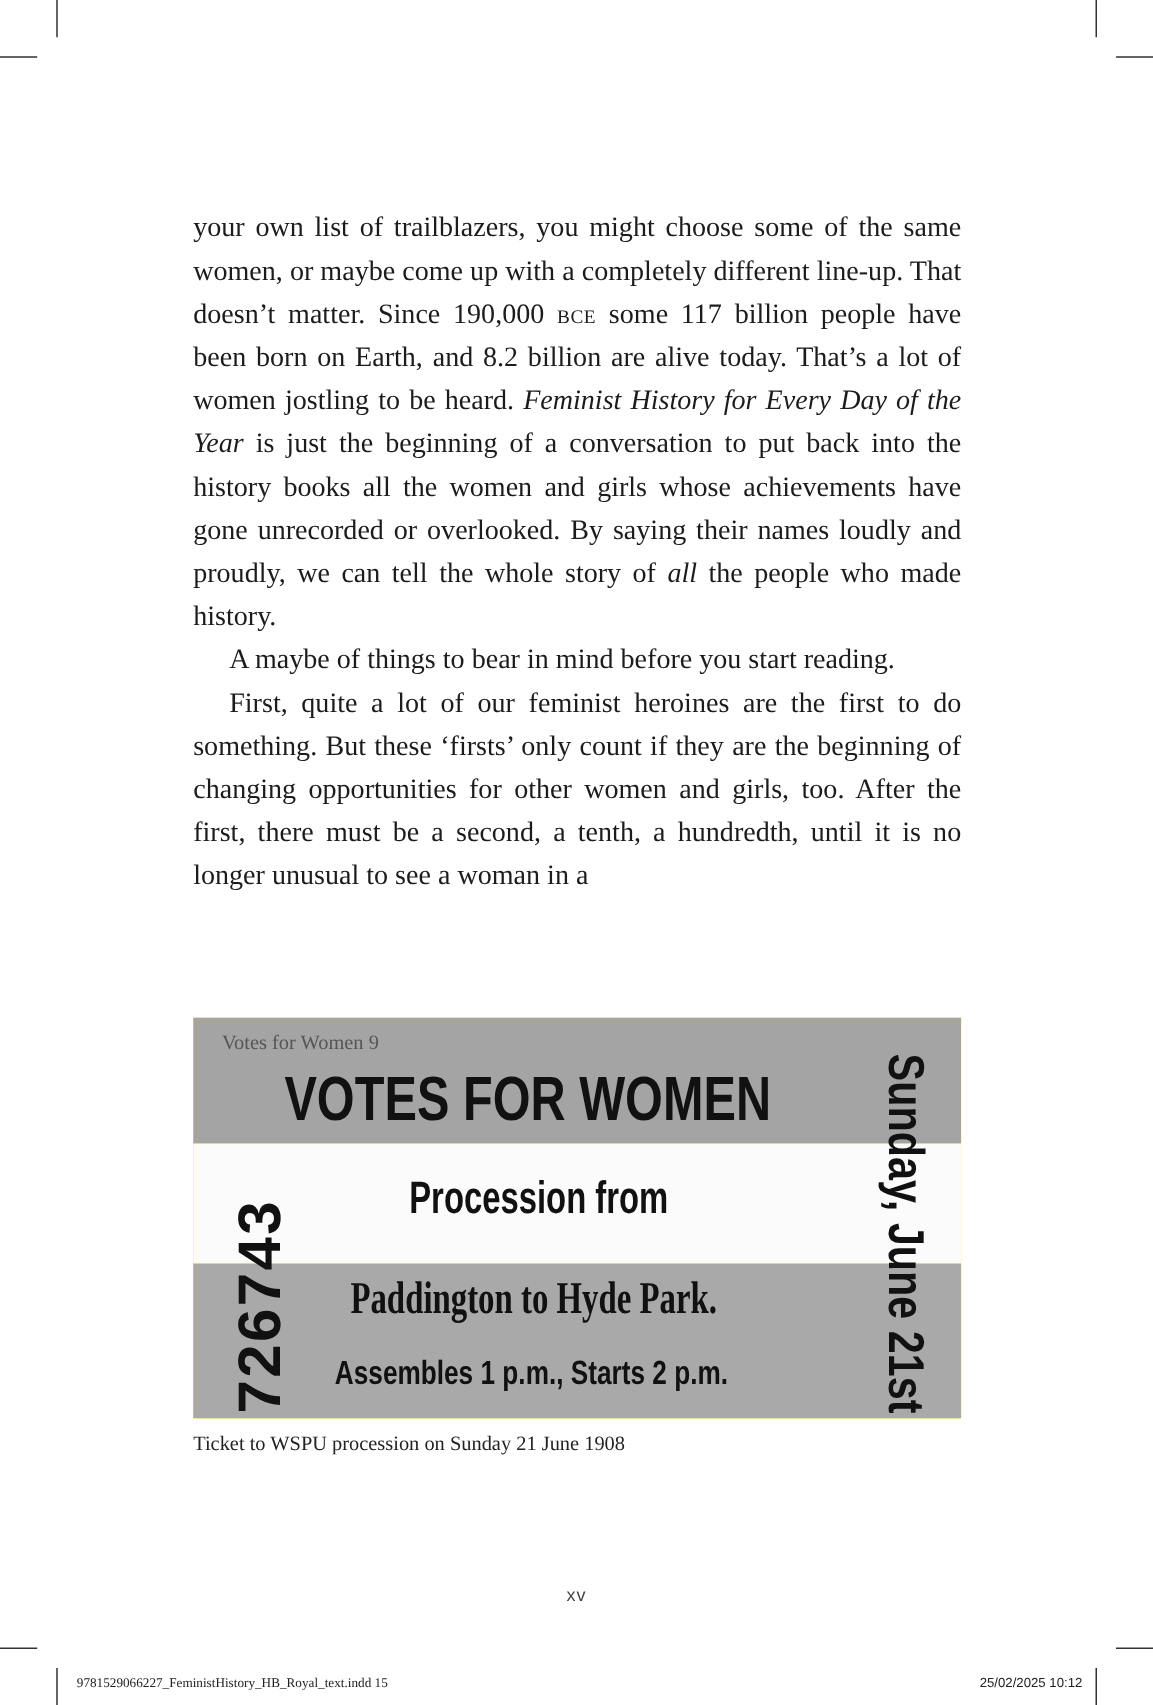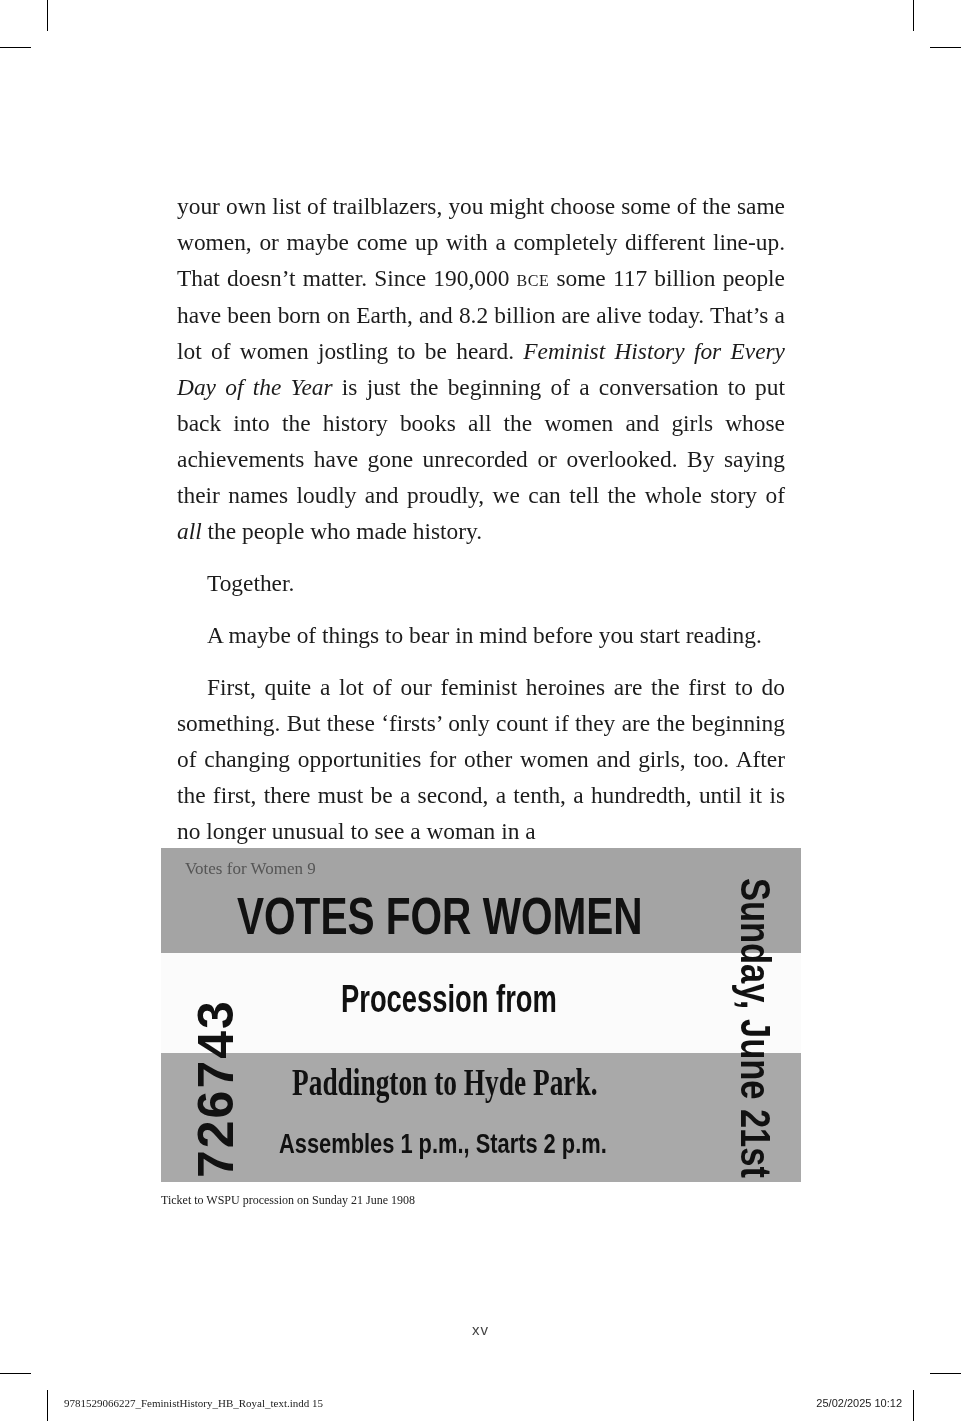--- a/index.html
+++ b/index.html
@@ -3,58 +3,57 @@
 <meta charset="utf-8">
 <style>
   html, body { margin:0; padding:0; }
   body { width:961px; height:1421px; background:#ffffff; position:relative; overflow:hidden; font-family:"DejaVu Serif", serif; color:#1a1a1a; }
   .crop { position:absolute; background:#000; }
   .body-text {
     position:absolute; left:161px; top:172px; width:640px;
     font-family:"Liberation Serif", serif; font-size:23.4px; line-height:36px;
     text-align:justify; color:#1c1c1c;
   }
-  .body-text p { margin:16px; }
+  .body-text p { margin:0; }
   .body-text p.indent { text-indent:30px; }
   .body-text .sc { font-variant:small-caps; font-size:0.95em; letter-spacing:0.5px; }
   .body-text em { font-style:italic; }
   .ticket {
     position:absolute; left:161px; top:848px; width:640px; height:334px;
     background:#fde047; overflow:hidden;
   }
   .band-top { position:absolute; left:0; top:0; width:640px; height:105px; background:#a4a4a4; }
   .band-mid { position:absolute; left:0; top:105px; width:640px; height:100px; background:#fbfbfb; }
   .band-bot { position:absolute; left:0; top:205px; width:640px; height:129px; background:#a9a9a9; }
   .t-label { position:absolute; left:24px; top:11px; font-family:"Liberation Serif", serif; font-size:17px; color:#555; }
   .t-head { position:absolute; left:76px; top:38px; font-family:"Liberation Sans", sans-serif; font-weight:bold; font-size:52px; letter-spacing:0px; color:#111; transform:scaleX(0.78); transform-origin:left top; white-space:nowrap; }
   .t-proc { position:absolute; left:180px; top:130px; font-family:"Liberation Sans", sans-serif; font-weight:bold; font-size:38px; color:#111; transform:scaleX(0.72); transform-origin:left top; white-space:nowrap; }
   .t-padd { position:absolute; left:131px; top:212px; font-family:"Liberation Serif", serif; font-weight:bold; font-size:38px; color:#111; transform:scaleX(0.72); transform-origin:left top; white-space:nowrap; }
   .t-assm { position:absolute; left:118px; top:280px; font-family:"Liberation Sans", sans-serif; font-weight:bold; font-size:28px; color:#111; transform:scaleX(0.78); transform-origin:left top; white-space:nowrap; }
   .t-num { position:absolute; left:26px; top:330px; font-family:"Liberation Sans", sans-serif; font-weight:bold; font-size:50px; color:#111; transform:rotate(-90deg); transform-origin:left top; white-space:nowrap; letter-spacing:2px; }
   .t-date { position:absolute; left:618px; top:30px; font-family:"Liberation Sans", sans-serif; font-weight:bold; font-size:42px; color:#111; transform:rotate(90deg) scaleX(0.82); transform-origin:left top; white-space:nowrap; }
-  .caption { position:absolute; left:161px; top:1193px; font-family:"Liberation Serif", serif; font-size:12px; color:#222; }
+  .caption { position:absolute; left:161px; top:1193px; font-family:"Liberation Serif", serif; font-size:17px; color:#222; }
   .folio { position:absolute; left:0; width:961px; top:1297px; text-align:center; font-family:"Liberation Sans", sans-serif; font-size:15px; color:#444; letter-spacing:1px;margin-top:24px; }
   .slug-left { position:absolute; left:64px; top:1397px; font-family:Liberation Serif, serif; font-size:11px; color:#222; }
   .slug-right { position:absolute; right:59px; top:1397px; font-family:"Liberation Sans", sans-serif; font-size:11px; color:#222; }
 </style>
 </head>
 <body>
 
 <div class="crop" style="left:47px;top:0;width:1px;height:31px;"></div>
 <div class="crop" style="left:0;top:47px;width:31px;height:1px;"></div>
 <div class="crop" style="left:913px;top:0;width:1px;height:31px;"></div>
 <div class="crop" style="left:930px;top:47px;width:31px;height:1px;"></div>
 <div class="crop" style="left:0;top:1373px;width:31px;height:1px;"></div>
 <div class="crop" style="left:47px;top:1390px;width:1px;height:31px;"></div>
 <div class="crop" style="left:930px;top:1373px;width:31px;height:1px;"></div>
 <div class="crop" style="left:913px;top:1390px;width:1px;height:31px;"></div>
 
 <div class="body-text" id="body-text">
     <p><span>your own list of trailblazers, you might choose some of the same women, or maybe come up with a completely different line-up. That doesn’t matter. Since 190,000 </span><span class="sc">bce</span><span> some 117 billion people have been born on Earth, and 8.2 billion are alive today. That’s a lot of women jostling to be heard. </span><em>Feminist History for Every Day of the Year</em><span> is just the beginning of a conversation to put back into the history books all the women and girls whose achievements have gone unrecorded or overlooked. By saying their names loudly and proudly, we can tell the whole story of </span><em>all</em><span> the people who made history.</span></p>
-    <p class="indent"><span>Together.</span></p>
     <p class="indent"><span>A maybe of things to bear in mind before you start reading.</span></p>
     <p class="indent"><span>First, quite a lot of our feminist heroines are the first to do something. But these ‘firsts’ only count if they are the beginning of changing opportunities for other women and girls, too. After the first, there must be a second, a tenth, a hundredth, until it is no longer unusual to see a woman in a</span></p>
   </div>
 
 <div class="ticket">
   <div class="band-top"></div>
   <div class="band-mid"></div>
   <div class="band-bot"></div>
   <div class="t-label">Votes for Women 9</div>
   <div class="t-head">VOTES FOR WOMEN</div>

